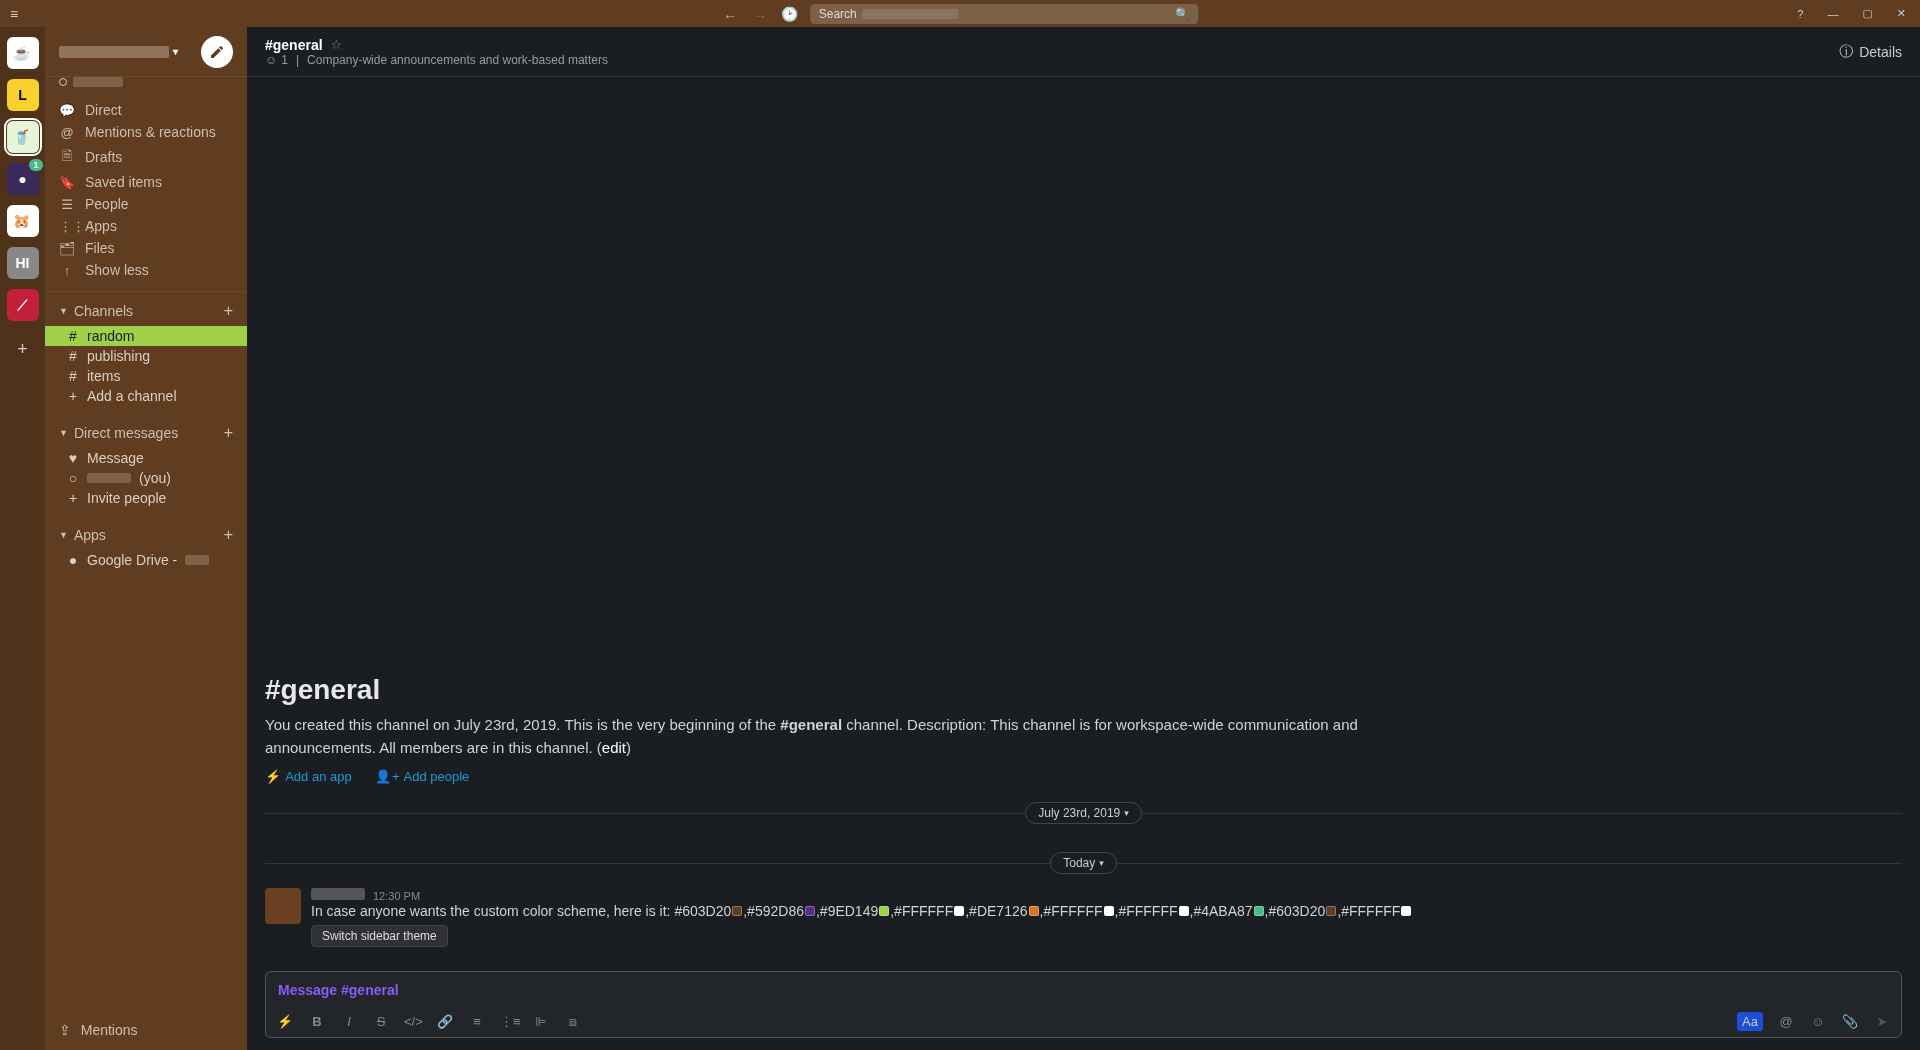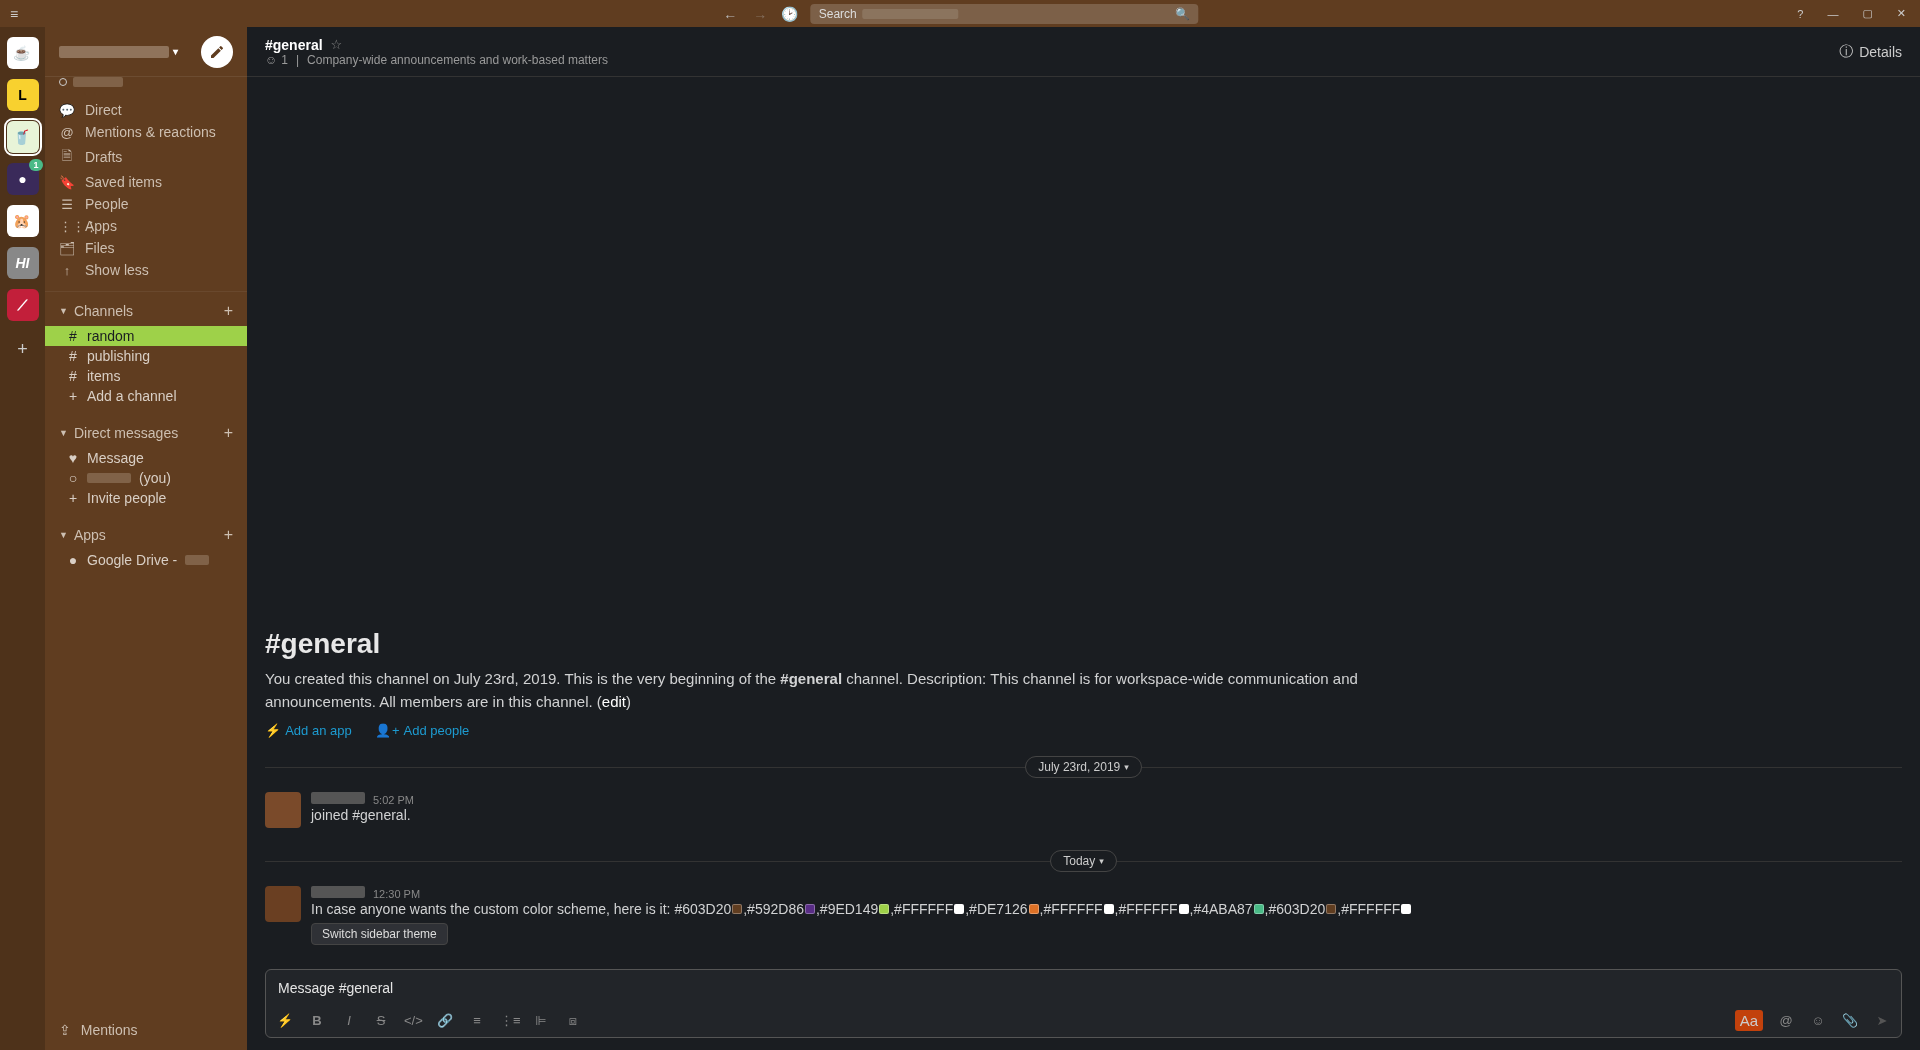--- a/index.html
+++ b/index.html
@@ -64,21 +64,21 @@
 .msg-time { font-size: 11px; color: #888; }
 .msg-text { font-size: 14px; color: #d1d2d3; margin-top: 1px; }
 .swatch { display: inline-block; width: 10px; height: 10px; border-radius: 2px; border: 1px solid rgba(255,255,255,0.3); vertical-align: baseline; margin: 0 1px; }
 .btn-chip { display: inline-block; background: #2f3136; border: 1px solid #444; border-radius: 4px; padding: 3px 10px; font-size: 12px; color: #ddd; margin-top: 6px; cursor: pointer; }
 .composer-wrap { padding: 0 18px 12px; }
 .composer { border: 1px solid #555; border-radius: 6px; background: #222529; }
 .composer-input { padding: 10px 12px; color: #888; font-size: 14px; min-height: 22px; outline: none; }
 .composer-toolbar { display: flex; align-items: center; padding: 4px 10px 6px; gap: 14px; color: #888; font-size: 13px; }
 .ct-btn { cursor: pointer; width: 18px; text-align: center; }
 .ct-right { margin-left: auto; display: flex; gap: 14px; align-items: center; }
-.ct-aa { background: #c2410c; padding: 2px 5px; border-radius: 3px; color: #ccc; font-size: 15px; }
+.ct-aa { background: #1d4ed8; padding: 2px 5px; border-radius: 3px; color: #ccc; font-size: 13px; }
 .send-ic { color: #555; }
 svg { display: block; }
 </style>
 </head>
 <body>
 
 <div class="titlebar">
   <div class="titlebar-left">
     <span class="hamburger">≡</span>
   </div>
@@ -101,21 +101,21 @@
 </div>
 
 <div class="main-row">
 
   <div class="workspace-rail" id="ws-rail">
       <div class="ws-icon" style="background: rgb(255, 255, 255); color: rgb(96, 61, 32);">☕</div>
       <div class="ws-icon" style="background: rgb(248, 209, 47); color: rgb(0, 0, 0);">L</div>
       <div class="ws-icon active" style="background: rgb(232, 244, 216); color: rgb(51, 51, 51);">🥤</div>
       <div class="ws-icon" style="background: rgb(58, 42, 90); color: rgb(255, 255, 255);">●<span class="ws-badge">1</span></div>
       <div class="ws-icon" style="background: rgb(255, 255, 255); color: rgb(221, 0, 68);">🐹</div>
-      <div class="ws-icon" style="background: rgb(136, 136, 136); color: rgb(255, 255, 255); font-style: italic;">HI</div>
+      <div class="ws-icon" style="background: rgb(136, 136, 136); color: rgb(255, 255, 255);">HI</div>
       <div class="ws-icon" style="background: rgb(194, 31, 58); color: rgb(255, 255, 255);">⟋</div>
       <div class="ws-add">+</div>
     </div>
 
   <div class="sidebar">
     <div class="sidebar-header">
       <div class="ws-name">
         <span class="ws-name-blur"></span>
         <span style="font-size:10px;">▾</span>
       </div>
@@ -270,30 +270,20 @@
 
       <div class="date-sep">
         <div class="line"></div>
         <div class="date-pill">
           <span>July 23rd, 2019</span>
           <span style="font-size:9px;">▾</span>
         </div>
         <div class="line"></div>
       </div>
 
-      <div class="msg">
-        <div class="avatar"></div>
-        <div class="msg-body">
-          <div class="msg-head">
-            <span class="msg-user-blur"></span>
-            <span class="msg-time">5:02 PM</span>
-          </div>
-          <div class="msg-text">joined #general.</div>
-        </div>
-      </div>
 
       <div class="date-sep">
         <div class="line"></div>
         <div class="date-pill">
           <span>Today</span>
           <span style="font-size:9px;">▾</span>
         </div>
         <div class="line"></div>
       </div>
 
@@ -307,21 +297,21 @@
           <div class="msg-text" id="color-msg">In case anyone wants the custom color scheme, here is it: #603D20<span class="swatch" style="background:#603D20"></span>,#592D86<span class="swatch" style="background:#592D86"></span>,#9ED149<span class="swatch" style="background:#9ED149"></span>,#FFFFFF<span class="swatch" style="background:#FFFFFF"></span>,#DE7126<span class="swatch" style="background:#DE7126"></span>,#FFFFFF<span class="swatch" style="background:#FFFFFF"></span>,#FFFFFF<span class="swatch" style="background:#FFFFFF"></span>,#4ABA87<span class="swatch" style="background:#4ABA87"></span>,#603D20<span class="swatch" style="background:#603D20"></span>,#FFFFFF<span class="swatch" style="background:#FFFFFF"></span></div>
           <div class="btn-chip">Switch sidebar theme</div>
         </div>
       </div>
 
       <div style="height:20px"></div>
     </div>
 
     <div class="composer-wrap">
       <div class="composer">
-        <div class="composer-input" contenteditable="true" id="composer-input" style="color: #e5e5e5;">Message #general</div>
+        <div class="composer-input" contenteditable="true" id="composer-input" style="color: #8b5cf6; font-weight: bold;">Message #general</div>
         <div class="composer-toolbar">
           <span class="ct-btn">⚡</span>
           <span class="ct-btn"><b>B</b></span>
           <span class="ct-btn"><i>I</i></span>
           <span class="ct-btn"><s>S</s></span>
           <span class="ct-btn">&lt;/&gt;</span>
           <span class="ct-btn">🔗</span>
           <span class="ct-btn">≡</span>
           <span class="ct-btn">⋮≡</span>
           <span class="ct-btn">⊫</span>

